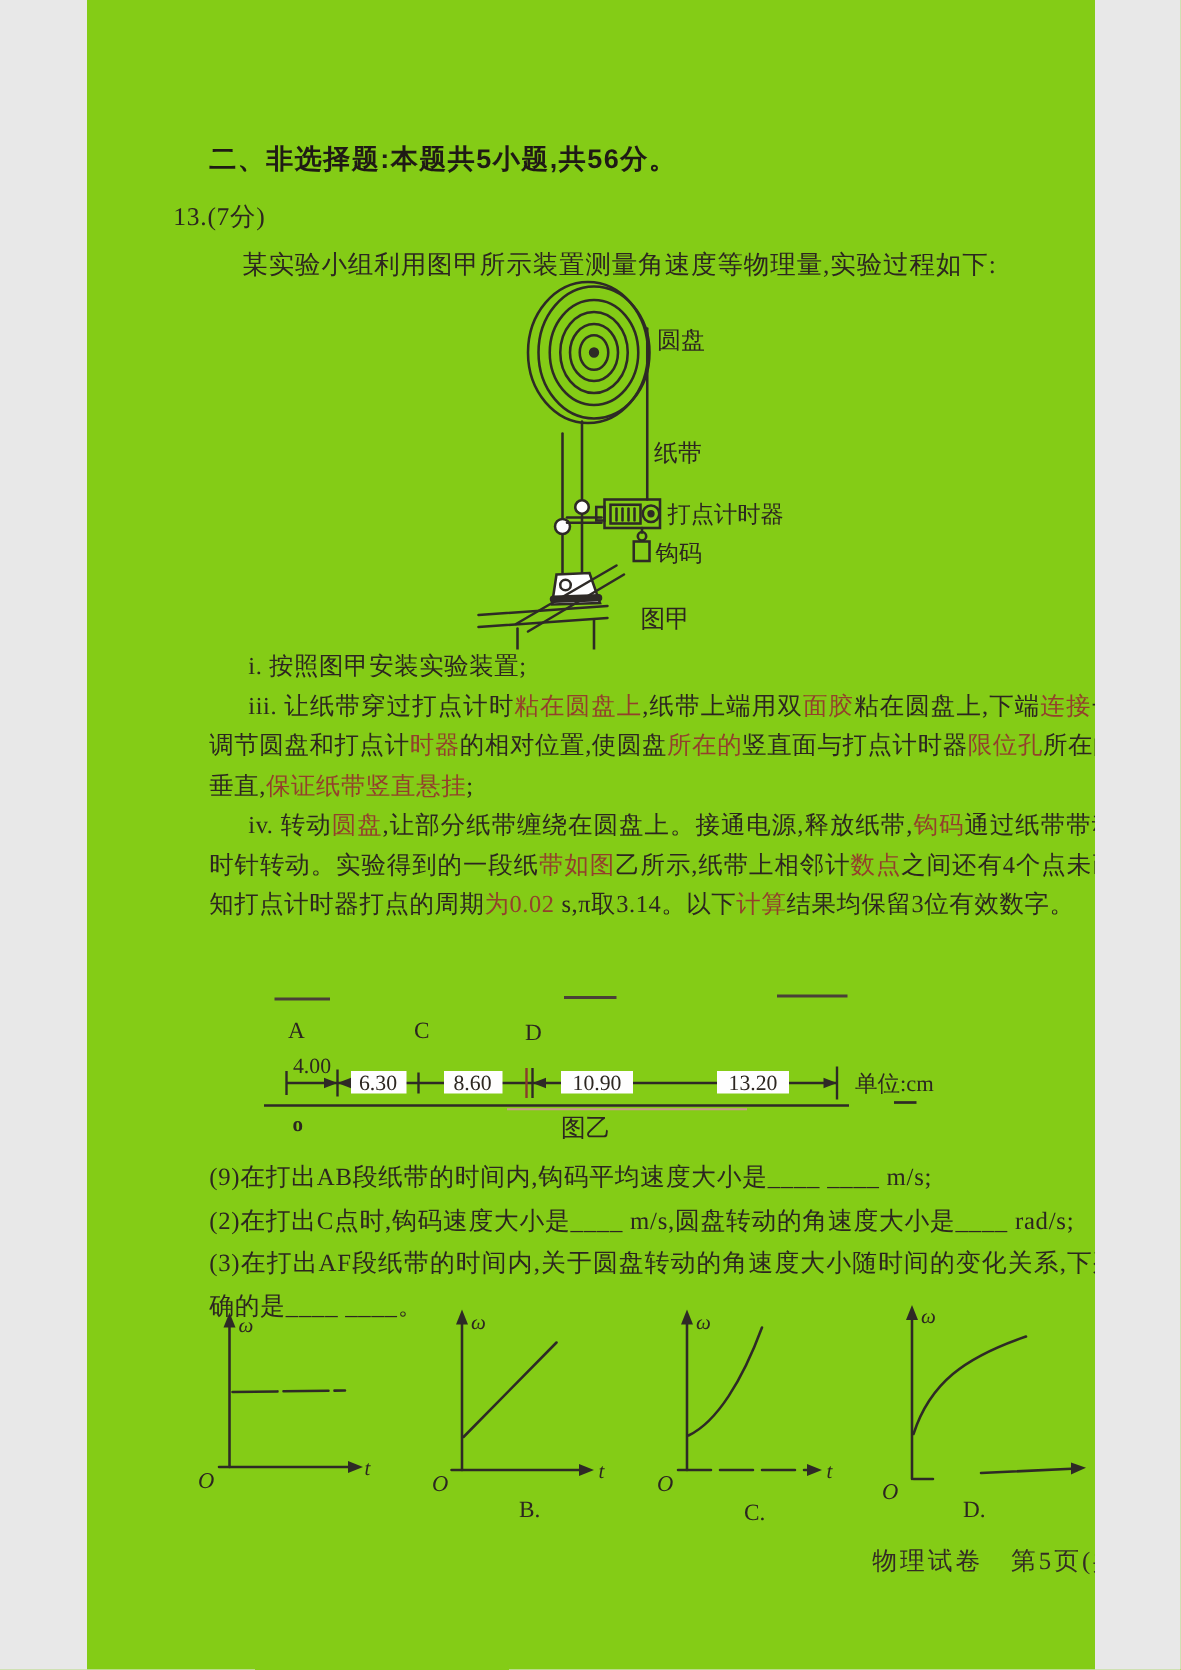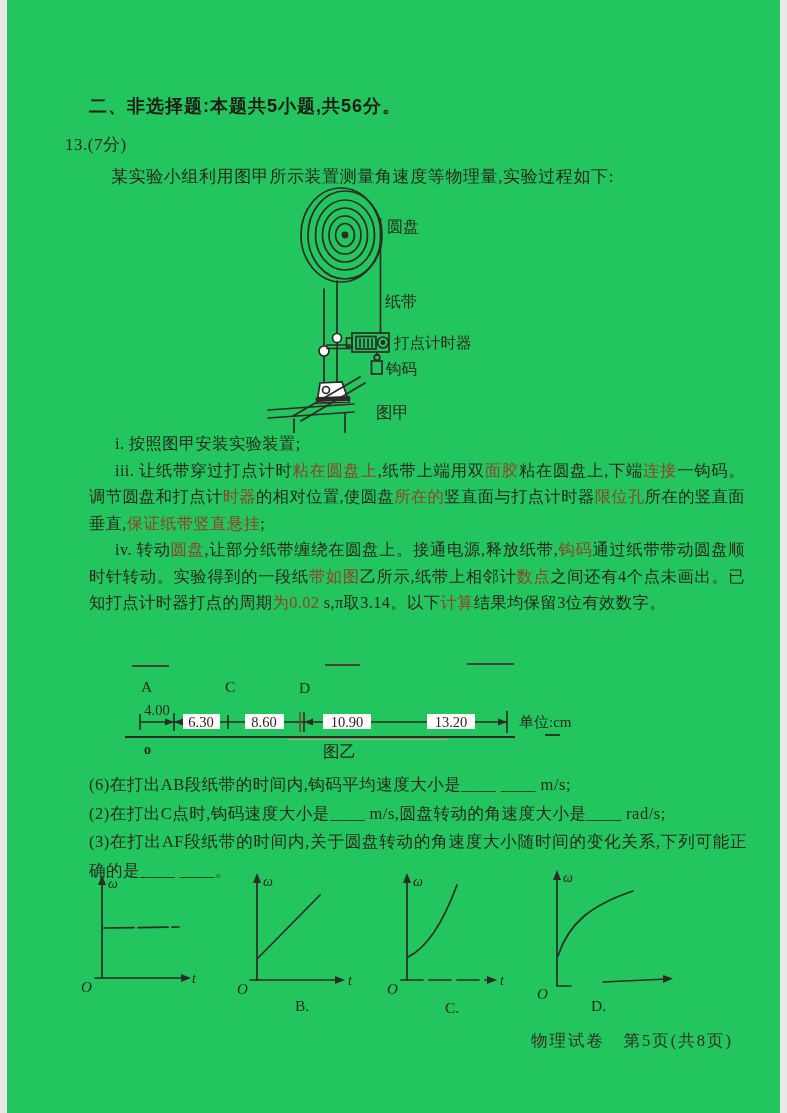--- a/index.html
+++ b/index.html
@@ -1,18 +1,18 @@
 <!DOCTYPE html>
 <html><head>
 <meta charset="utf-8">
 <style>
   html,body{margin:0;padding:0;background:#e8e8e8;}
   .page{
-    position:relative;width:773px;height:1113px;margin:0 auto;
-    background:#22c55e;overflow:hidden;
+    position:relative;width:672px;height:1113px;margin:0 auto;
+    background:#84cc16;overflow:hidden;
     font-family:"Liberation Serif","DejaVu Serif",serif;
     color:#2c2620;
   }
   .abs{position:absolute;}
   .section-header{
     left:82px;top:94px;font-size:18px;font-weight:700;
     font-family:"Liberation Sans","DejaVu Sans",sans-serif;
     letter-spacing:1px;color:#1f1a15;
   }
   .q-number{left:58px;top:133px;font-size:17px;letter-spacing:.5px;}
@@ -150,21 +150,21 @@
     <g stroke="#2e2a26" stroke-width="1.8">
       <line x1="8" y1="69" x2="398" y2="69"></line>
       <line x1="428" y1="67" x2="443" y2="67"></line>
     </g>
     <line x1="170" y1="71.5" x2="330" y2="71.5" stroke="#c9988e" stroke-width="1.2"></line>
     <text x="27" y="86" font-size="14" font-weight="bold">o</text>
     <text x="206" y="89" font-size="16.5">图乙</text>
   </svg>
 
   <div class="abs questions">
-    <p><span>(6)在打出AB段纸带的时间内,钩码平均速度大小是</span><span>____ ____</span><span> m/s;</span></p>
+    <p><span>(9)在打出AB段纸带的时间内,钩码平均速度大小是</span><span>____ ____</span><span> m/s;</span></p>
     <p><span>(2)在打出C点时,钩码速度大小是</span><span>____</span><span> m/s,圆盘转动的角速度大小是</span><span>____</span><span> rad/s;</span></p>
     <p><span>(3)在打出AF段纸带的时间内,关于圆盘转动的角速度大小随时间的变化关系,下列可能正确的是</span><span>____ ____</span><span>。</span></p>
   </div>
 
   <svg class="abs" style="left:60px;top:868px;" width="640" height="150" viewBox="0 0 640 150">
     <g fill="none" stroke="#2e2a26" stroke-width="1.7" stroke-linecap="round">
 
       <g>
         <line x1="35" y1="14" x2="35" y2="110"></line>
         <line x1="28" y1="110" x2="118" y2="110"></line>

